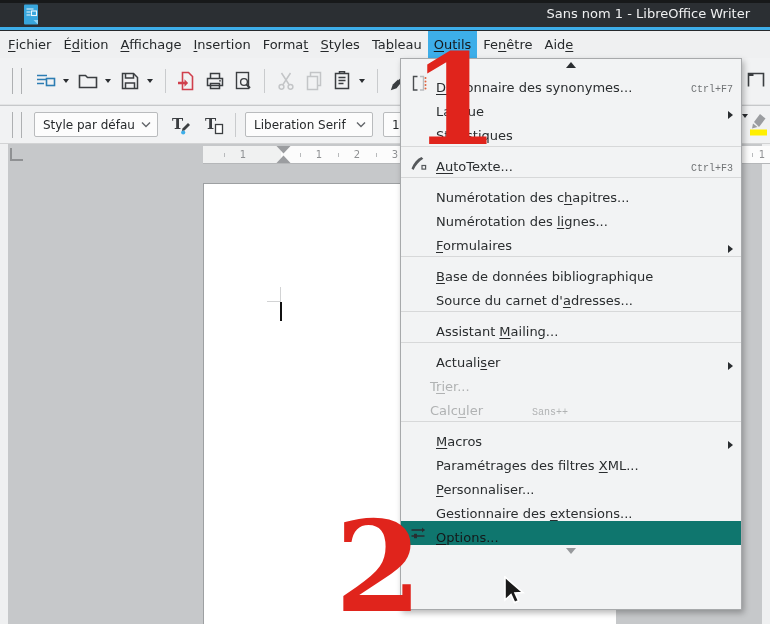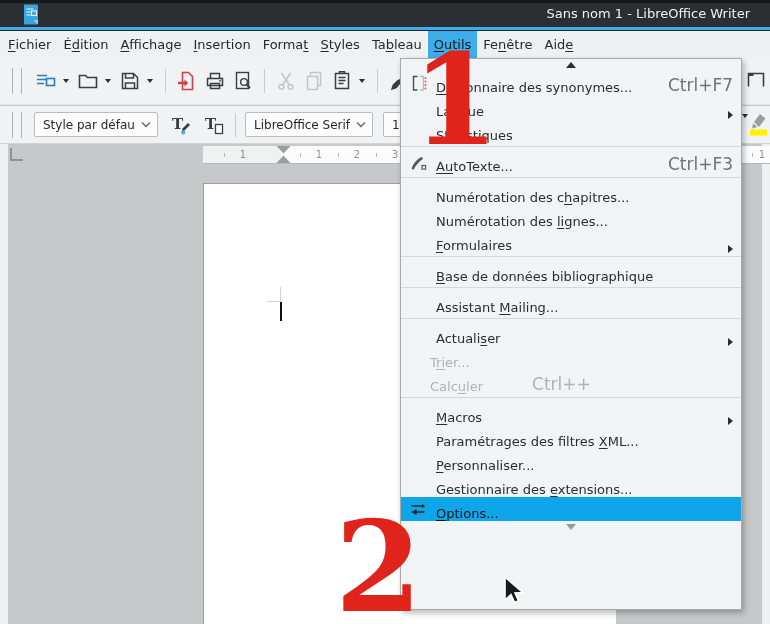--- a/index.html
+++ b/index.html
@@ -47,25 +47,25 @@
   
   .dropdown{position:absolute;left:400px;top:58px;width:342px;height:552px;background:#f2f3f4;
     border:1px solid #a7a9ab;box-sizing:border-box;box-shadow:2px 3px 6px rgba(0,0,0,.28);z-index:40;}
   .scrollzone{height:12px;display:flex;align-items:center;justify-content:center;}
   .tri-up{width:0;height:0;border-left:5px solid transparent;border-right:5px solid transparent;border-bottom:6px solid #2a2d30;}
   .tri-down2{width:0;height:0;border-left:5px solid transparent;border-right:5px solid transparent;border-top:6px solid #97999c;}
   .mi{height:24px;display:flex;align-items:flex-end;font-size:13px;color:#2a2d2f;position:relative;padding-right:8px;gap:20px;}
   .mi .mi-icon{position:absolute;left:8px;top:3px;width:18px;height:18px;}
   .mi .mi-label{margin-left:35px;white-space:nowrap;}
   .mi u{text-decoration:underline;text-underline-offset:2px;}
-  .mi .mi-short{margin-left:auto;color:#707375;font-size:17px;}
+  .mi .mi-short{margin-left:auto;color:#707375;font-size:10px;font-family:Liberation Mono, monospace;}
   .mi .mi-arrow{margin-left:auto;width:0;height:0;border-top:4.5px solid transparent;
     border-bottom:4.5px solid transparent;border-left:5.5px solid #2a2d30;}
   .mi.disabled .mi-label,.mi.disabled .mi-short{color:#b0b2b3;margin-left:29px;}
-  .mi.selected{background:#0ea5e9;}
+  .mi.selected{background:#0f766e;}
   .mi.selected .mi-label{color:#15181a;}
   .msep{height:1px;background:#d7d8d9;margin:3px 0;}
   
   .annot{position:absolute;font-family:"DejaVu Serif","Liberation Serif",serif;font-weight:bold;
     color:#e0241c;font-size:125px;line-height:1;z-index:60;text-align:center;}
   .cursor{position:absolute;z-index:70;}
   .absbtn{position:absolute;z-index:5;}
 </style>
 </head>
 <body>
@@ -216,21 +216,21 @@
         </svg>
       </div>
       <div class="tbtn" style="margin-left:6px;">
         <svg width="24" height="24" viewBox="0 0 24 24">
           <text x="3" y="16" font-size="15" font-weight="bold" fill="#3b3e41" font-family="DejaVu Serif,serif">T</text>
           <rect x="13.5" y="11.5" width="7" height="9" fill="#fff" stroke="#3b3e41" stroke-width="1.3"></rect>
         </svg>
       </div>
       <div class="tsep"></div>
       <div class="combo" style="width:128px;">
-        <span class="cval">LibreOffice Serif</span>
+        <span class="cval">Liberation Serif</span>
         <svg width="10" height="7" viewBox="0 0 10 7" style="margin-left:6px;">
           <polyline points="1,1.5 5,5.5 9,1.5" fill="none" stroke="#63666a" stroke-width="1.4"></polyline>
         </svg>
       </div>
       <div class="combo" style="width:56px;margin-left:8px;">
         <span class="cval">12</span>
       </div>
     </div>
   <div class="absbtn" style="left:742px;top:114px;">
     <div class="tri-dn"></div>
@@ -316,35 +316,38 @@
           <span class="mi-label">Numérotation des <u>li</u>gnes...</span>
         </div>
         <div class="mi">
           <span class="mi-label"><u>F</u>ormulaires</span>
           <span class="mi-arrow"></span>
         </div>
         <div class="msep"></div>
         <div class="mi">
           <span class="mi-label"><u>B</u>ase de données bibliographique</span>
         </div>
+        <div class="mi">
+          <span class="mi-label">Source du carnet d'<u>a</u>dresses...</span>
+        </div>
         <div class="msep"></div>
         <div class="mi">
           <span class="mi-label">Assistant <u>M</u>ailing...</span>
         </div>
         <div class="msep"></div>
         <div class="mi">
           <span class="mi-label">Actuali<u>s</u>er</span>
           <span class="mi-arrow"></span>
         </div>
         <div class="mi disabled">
           <span class="mi-label">T<u>ri</u>er...</span>
         </div>
         <div class="mi disabled">
           <span class="mi-label">Calc<u>u</u>ler</span>
-          <span class="mi-short">Ctrl++</span>
+          <span class="mi-short">Sans++</span>
         </div>
         <div class="msep"></div>
         <div class="mi">
           <span class="mi-label"><u>M</u>acros</span>
           <span class="mi-arrow"></span>
         </div>
         <div class="mi">
           <span class="mi-label">Paramétrages des filtres <u>X</u>ML...</span>
         </div>
         <div class="mi">

